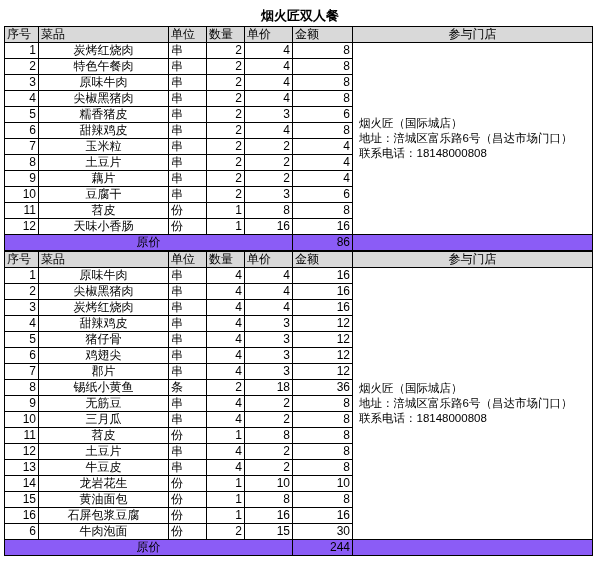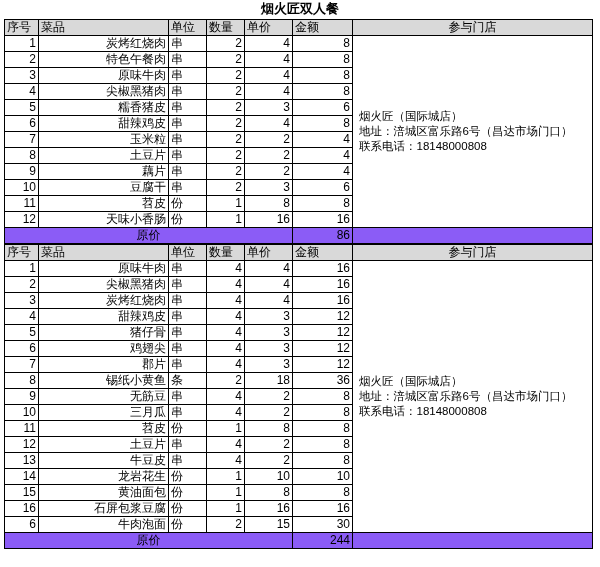--- a/index.html
+++ b/index.html
@@ -17,21 +17,21 @@
   }
   .page {
     width: 600px;
     position: relative;
   }
   .section-title {
     text-align: center;
     font-weight: bold;
     font-size: 13px;
     line-height: 16px;
-    padding: 1px 0 2px 0;
+    padding: 8px 0 2px 0;
   }
   table.menu {
     border-collapse: collapse;
     width: 496px;
     margin: 0 4px;
     table-layout: fixed;
   }
   table.menu td, table.menu th {
     border: 1px solid #000000;
     font-size: 12px;
@@ -50,21 +50,21 @@
   
   col.c-idx  { width: 34px; }
   col.c-name { width: 130px; }
   col.c-unit { width: 38px; }
   col.c-qty  { width: 38px; }
   col.c-price{ width: 48px; }
   col.c-amt  { width: 60px; }
   col.c-store{ width: 240px; }
 
   td.num { text-align: right; padding-right: 3px; }
-  td.name { text-align: right; padding-left: 3px; }
+  td.name { text-align: center; padding-left: 3px; }
   td.unit { text-align: left; padding-left: 3px; }
   td.store { vertical-align: middle; }
 
   .store-lines {
     font-size: 11.5px;
     line-height: 15px;
     padding-left: 4px;
     white-space: nowrap;
   }
   .total-row td {

